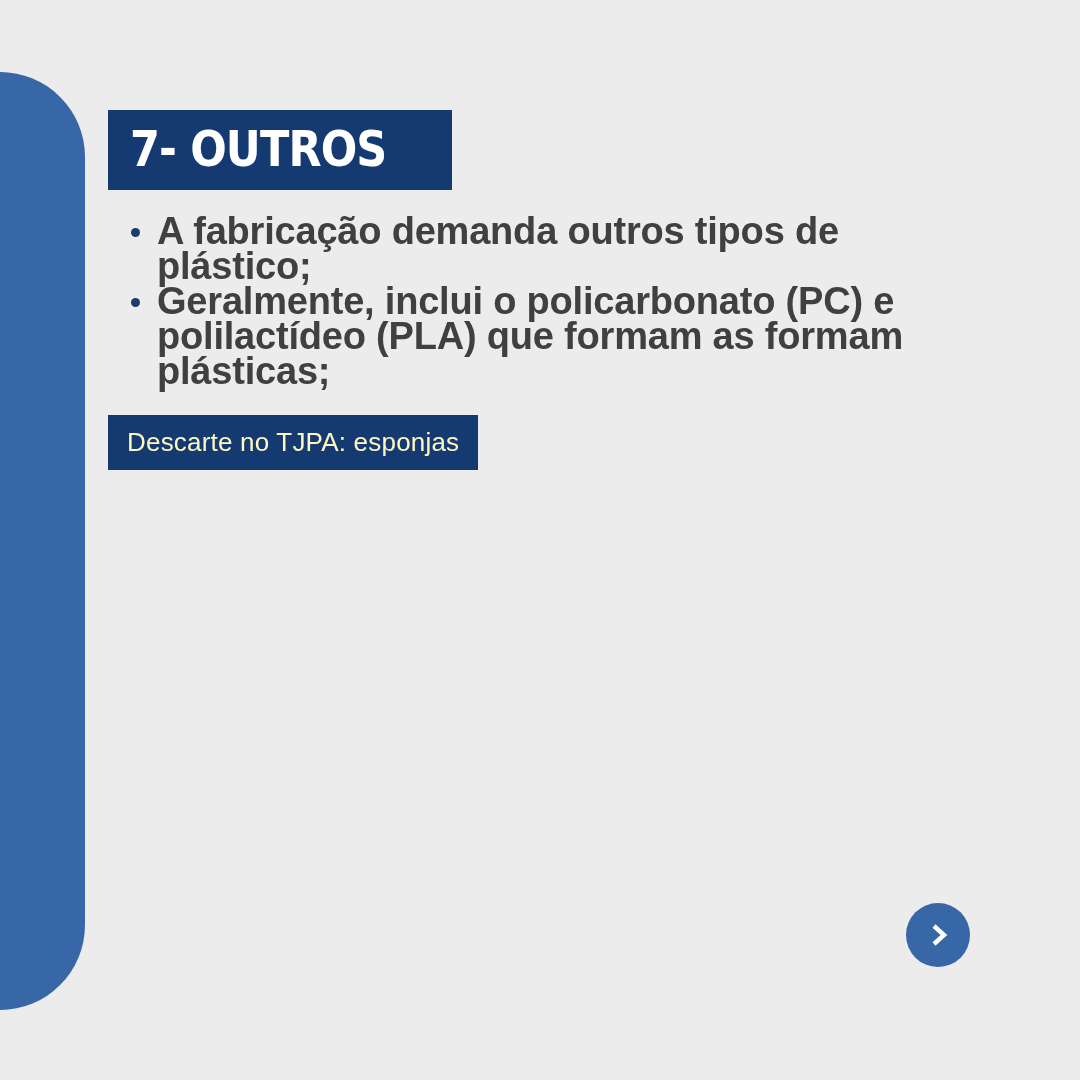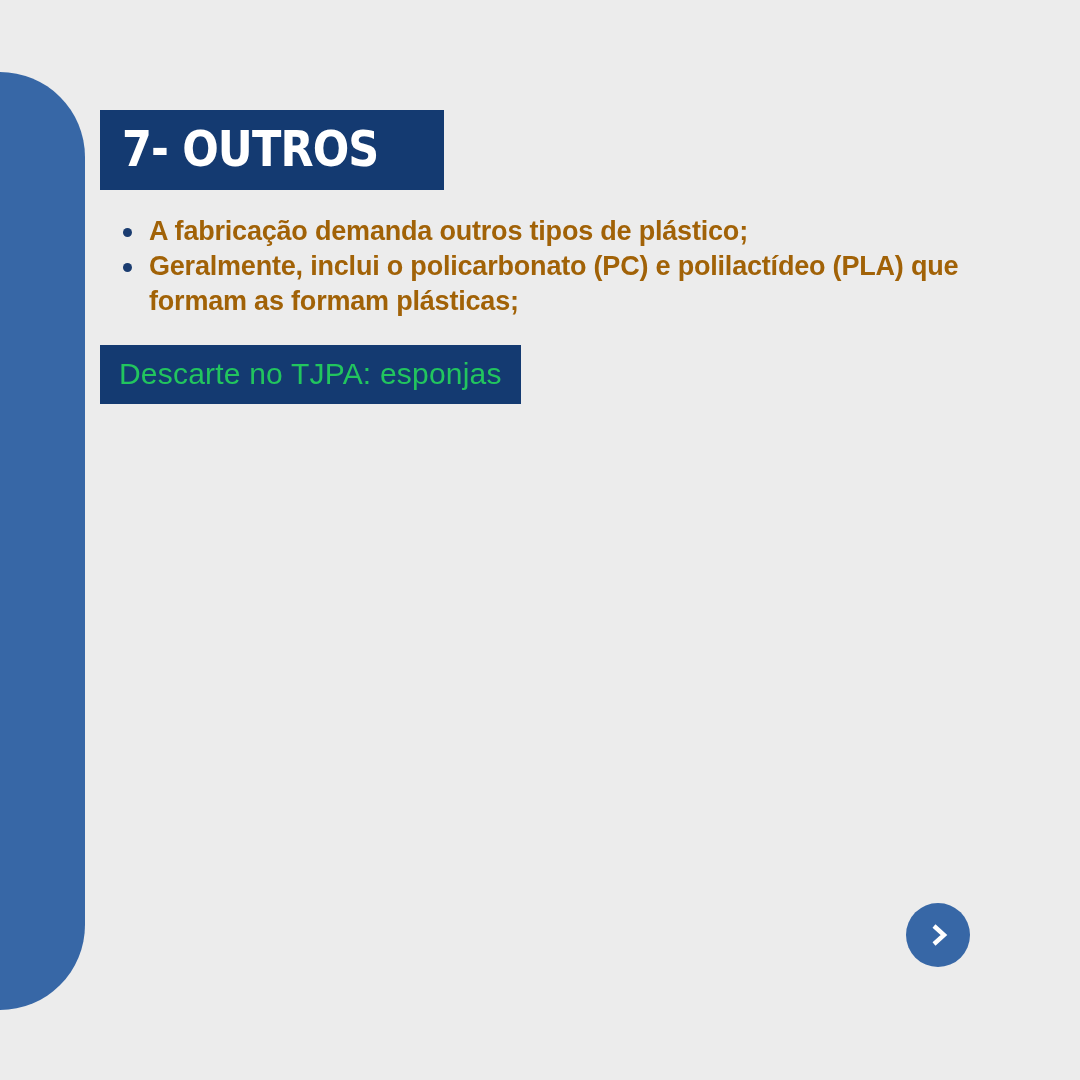--- a/index.html
+++ b/index.html
@@ -26,21 +26,21 @@
     width:85px;
     height:938px;
     background:#3767a6;
     border-top-right-radius:92px;
     border-bottom-right-radius:92px;
   }
 
   
   #content {
     position:absolute;
-    left:100px;
+    left:108px;
     top:110px;
     width:880px;
   }
 
   
   #title-chip {
     display:inline-block;
     background:#143a71;
     padding:14px 24px 16px 22px;
     line-height:1;
@@ -59,22 +59,22 @@
   }
 
   
   #bullet-list {
     margin-top:24px;
     list-style:none;
   }
   #bullet-list li {
     position:relative;
     padding-left:49px;
-    color:#a16207;
-    font-size:27px;
+    color:#404040;
+    font-size:38px;
     font-weight:bold;
     line-height:35px;
     letter-spacing:-0.2px;
     margin-bottom:0;
   }
   #bullet-list li .bullet-dot {
     position:absolute;
     left:23px;
     top:14px;
     width:9px;
@@ -85,22 +85,22 @@
   #bullet-list li .bullet-text {
     display:block;
     white-space:pre-line;
   }
 
   
   #disposal-note {
     display:inline-block;
     margin-top:26px;
     background:#143a71;
-    color:#22c55e;
-    font-size:30px;
+    color:#fef9c3;
+    font-size:26px;
     font-weight:400;
     letter-spacing:0.2px;
     line-height:1;
     padding:14px 19px 15px 19px;
     white-space:nowrap;
     text-align:right;
   }
 
   
   #next-button {

